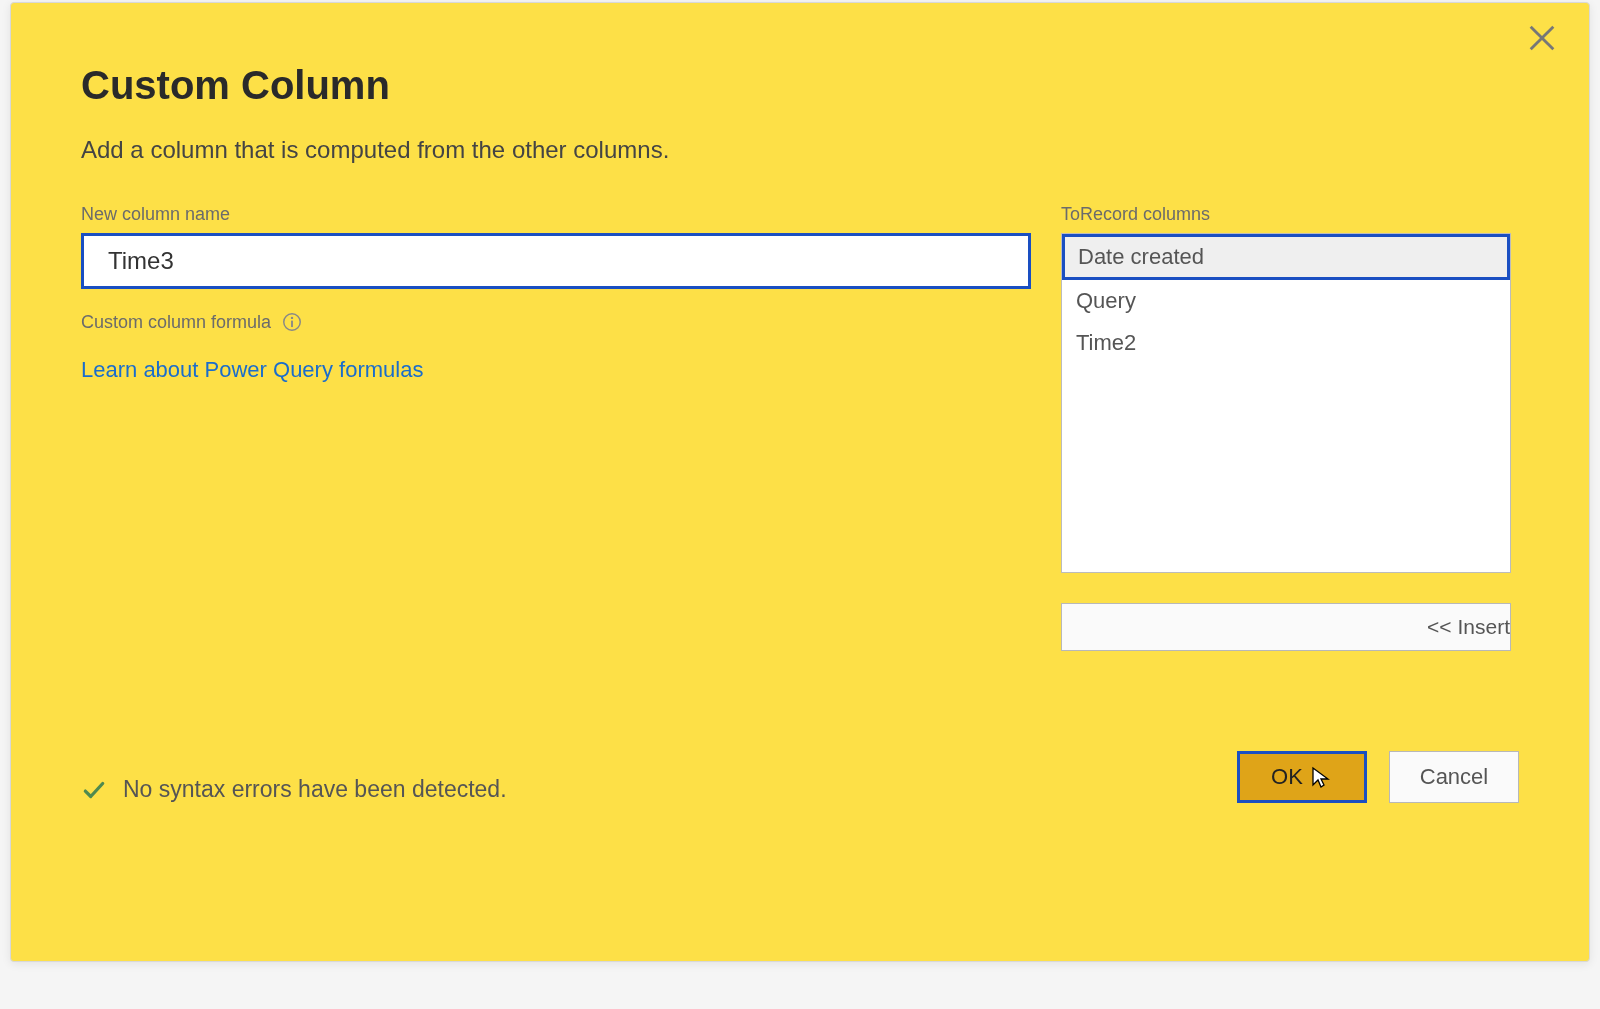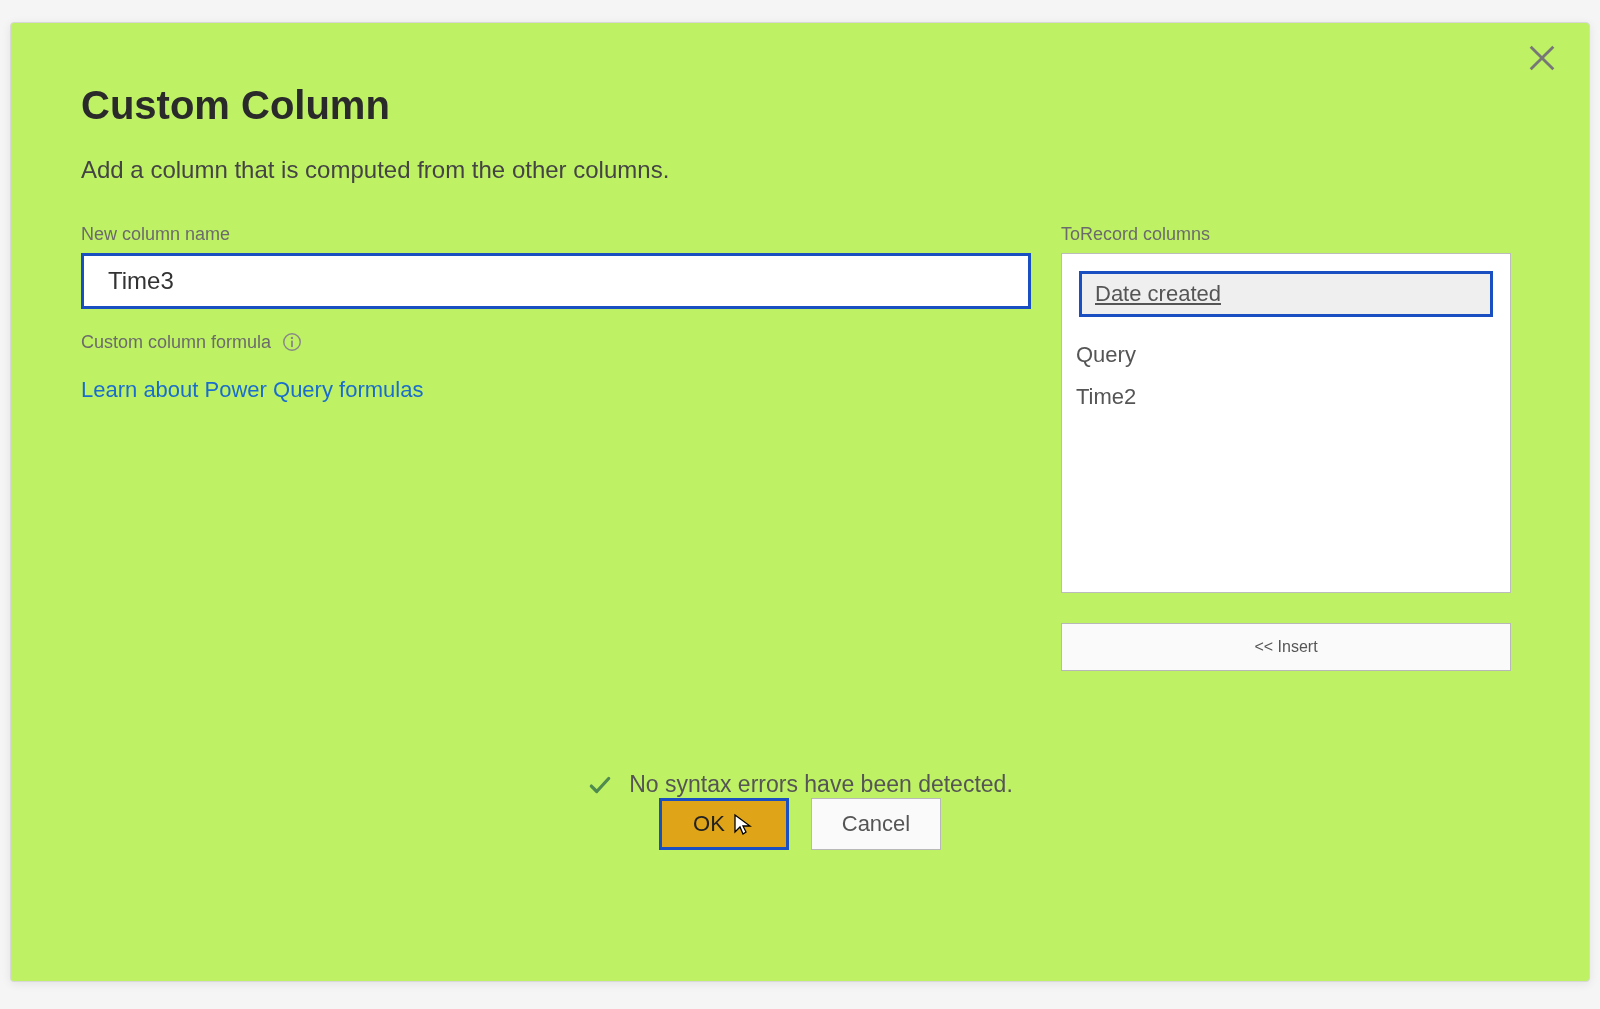--- a/index.html
+++ b/index.html
@@ -4,23 +4,23 @@
   <style>
     * { box-sizing: border-box; margin: 0; padding: 0; }
     html, body {
       width: 1600px; height: 1009px;
       font-family: "Segoe UI", Arial, sans-serif;
       background: #f5f5f5;
       overflow: hidden;
     }
     .dialog-outer {
       position: absolute;
-      left: 10px; top: 22px;
+      left: 10px; top: 2px;
       width: 1580px; height: 960px;
-      background: #bef264;
+      background: #fde047;
       border: 1px solid #d8d8d8;
       border-radius: 4px;
       box-shadow: 0 2px 10px rgba(0,0,0,0.08);
     }
     .close-btn {
       position: absolute;
       top: 18px; right: 30px;
       width: 34px; height: 34px;
       color: #6b6b6b;
       font-size: 0;
@@ -89,48 +89,47 @@
       height: 340px;
       background: #fff;
       overflow: hidden;
     }
     .available-list .item {
       padding: 8px 14px;
       font-size: 22px; color: #555;
       cursor: pointer;
     }
     .available-list .item.selected {
-      margin: 19px;
+      margin: 2px;
       outline: 3px solid #1a4fc2;
       outline-offset: -1px;
       background: #efefef;
-      text-decoration: underline;
     }
 
     .insert-btn {
       margin-top: 30px;
       width: 100%; height: 48px;
       border: 1px solid #b8b8b8;
       background: #fafafa;
       color: #555;
-      font-size: 16px;
-      cursor: pointer;
+      font-size: 21px;
+      cursor: pointer;
+      text-align: right;
     }
 
     .learn-link {
       margin-top: 16px;
       font-size: 22px; color: #1a6dcc;
       cursor: pointer;
       display: inline-block;
     }
 
     .footer {
-      display: flex; align-items: center; justify-content: space-between;
+      display: flex; align-items: flex-end; justify-content: space-between;
       margin-top: 100px;
-      flex-direction: column;
     }
     .status { display: flex; align-items: center; gap: 16px; color: #555; font-size: 23px; }
     .check { width: 26px; height: 26px; }
     .btn-row { display: flex; gap: 22px; align-items: center; }
     .btn {
       min-width: 130px; height: 52px;
       font-size: 22px; border: 1px solid #b8b8b8;
       background: #fafafa; color: #555; cursor: pointer;
       display: flex; align-items: center; justify-content: center;
       gap: 6px;

